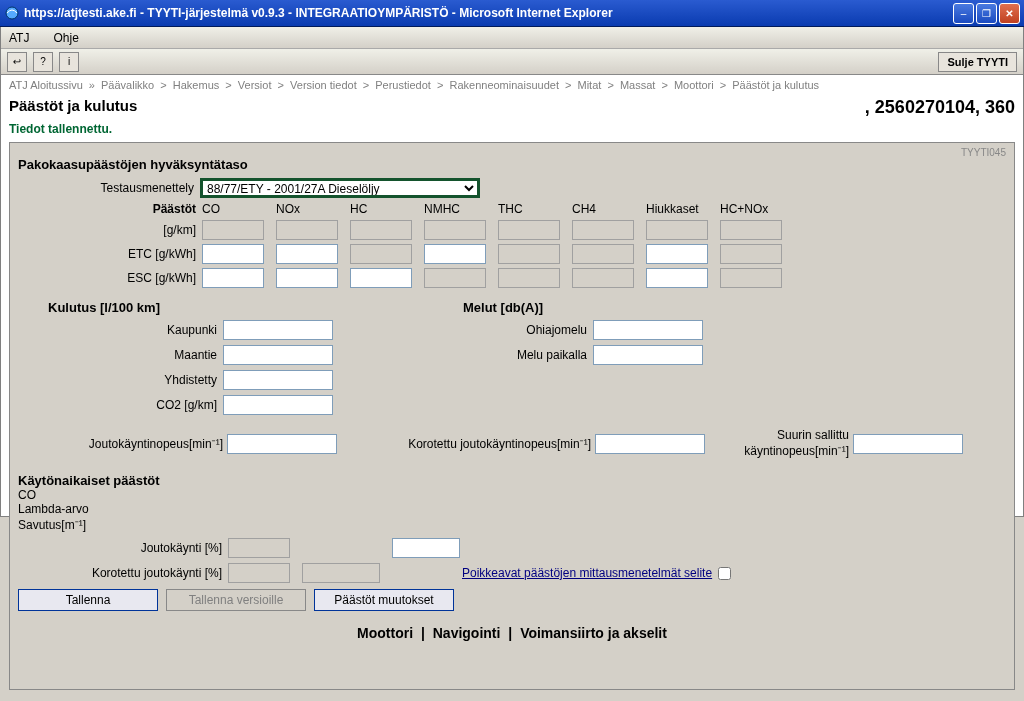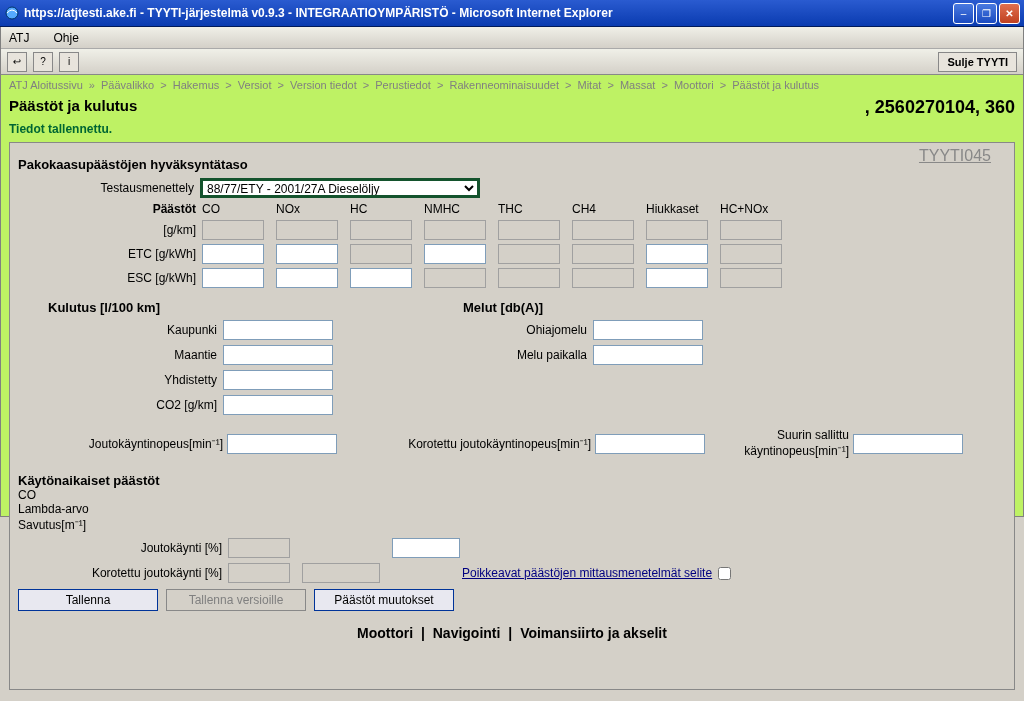--- a/index.html
+++ b/index.html
@@ -7,41 +7,41 @@
   
   .titlebar { height: 27px; background: linear-gradient(to bottom, #2a5bd0 0%, #1a4bc0 50%, #0a3bb0 100%); display: flex; align-items: center; padding: 0 4px; color: #fff; border-bottom: 1px solid #001a5a; }
   .ie-icon { width: 16px; height: 16px; margin-right: 4px; display: inline-flex; align-items: center; justify-content: center; }
   .title-text { flex: 1; font-size: 12px; font-weight: bold; }
   .win-btns { display: flex; gap: 2px; }
   .win-btn { width: 21px; height: 21px; border: 1px solid #fff; border-radius: 3px; display: flex; align-items: center; justify-content: center; font-size: 10px; cursor: pointer; }
   .win-min { background: linear-gradient(#4a7ae0,#1a4ac0); color:#fff; }
   .win-max { background: linear-gradient(#4a7ae0,#1a4ac0); color:#fff; }
   .win-close { background: linear-gradient(#e07050,#c04020); color:#fff; font-weight:bold; }
   
-  .app-frame { background: #bef264; border: 1px solid #808080; border-top: none; height: 490px; }
+  .app-frame { background: #ffffff; border: 1px solid #808080; border-top: none; height: 490px; }
   .menubar { height: 22px; background: linear-gradient(#f0f0e8,#d4d0c8); display:flex; align-items:center; padding: 0 8px; gap: 24px; font-size:12px; border-bottom:1px solid #aaa; }
   .menubar span { cursor:pointer; }
   
   .toolbar { height: 26px; background: linear-gradient(#f0f0e8,#d4d0c8); display:flex; align-items:center; padding:0 6px; gap:6px; border-bottom:1px solid #888; }
   .tb-btn { width:20px; height:20px; border:1px solid #888; background:#e8e4dc; display:flex; align-items:center; justify-content:center; font-size:10px; cursor:pointer; }
   .tb-spacer { flex:1; }
   .close-tyyti { height:20px; padding:0 8px; border:1px solid #888; background:#e8e4dc; font-size:11px; font-weight:bold; cursor:pointer; }
   
   .breadcrumb { padding: 4px 8px; font-size:11px; color:#808080; }
   .breadcrumb a { color:#808080; text-decoration:none; cursor:pointer; }
   .breadcrumb .sep { color:#808080; margin:0 3px; }
   .breadcrumb .first { color:#808080; }
   
   .page-header { display:flex; justify-content:space-between; padding:2px 8px; }
   .page-title { font-size:15px; font-weight:bold; color:#000; }
   .page-id { font-size:18px; font-weight:bold; color:#000; }
   .status-msg { padding:2px 8px 6px; font-size:12px; font-weight:bold; color:#006633; }
   
   .content-box { margin:0 8px; border:1px solid #888; background:#d4d0c8; padding:8px; height:548px; position:relative; }
-  .box-code { position:absolute; top:4px; right:23px; font-size:16px; color:#888;text-decoration:underline; }
+  .box-code { position:absolute; top:4px; right:8px; font-size:10px; color:#888; }
   
   .section-title { font-size:13px; font-weight:bold; margin:6px 0; }
   .row { display:flex; align-items:center; margin:4px 0; }
   .lbl { display:inline-block; text-align:right; padding-right:6px; font-size:12px; }
   select.fld { height:20px; border:3px solid #14532d; font-size:12px; background:#fff; }
   input.fld { height:20px; border:1px solid #7f9db9; padding:0 2px; font-size:11px; background:#fff; }
   input.fld.disabled { background:#d4d0c8; border:1px solid #a0a0a0; }
   
   .emis-table { margin-left:106px; }
   .emis-head { display:flex; font-size:12px; }

